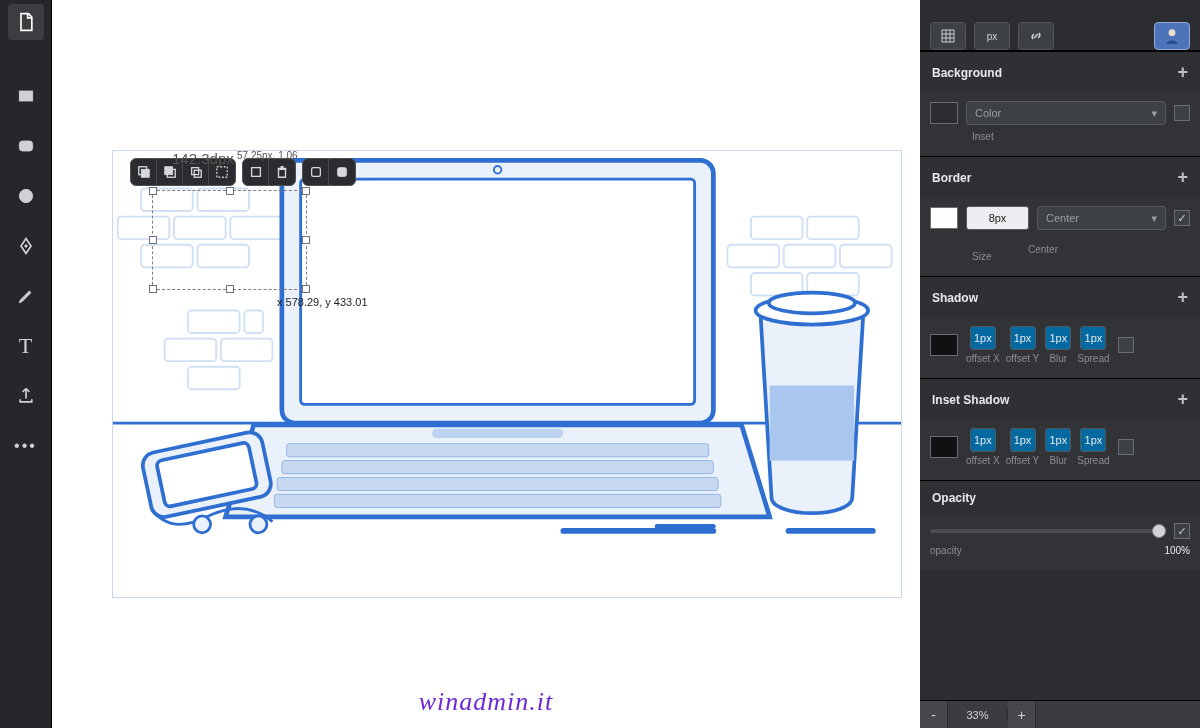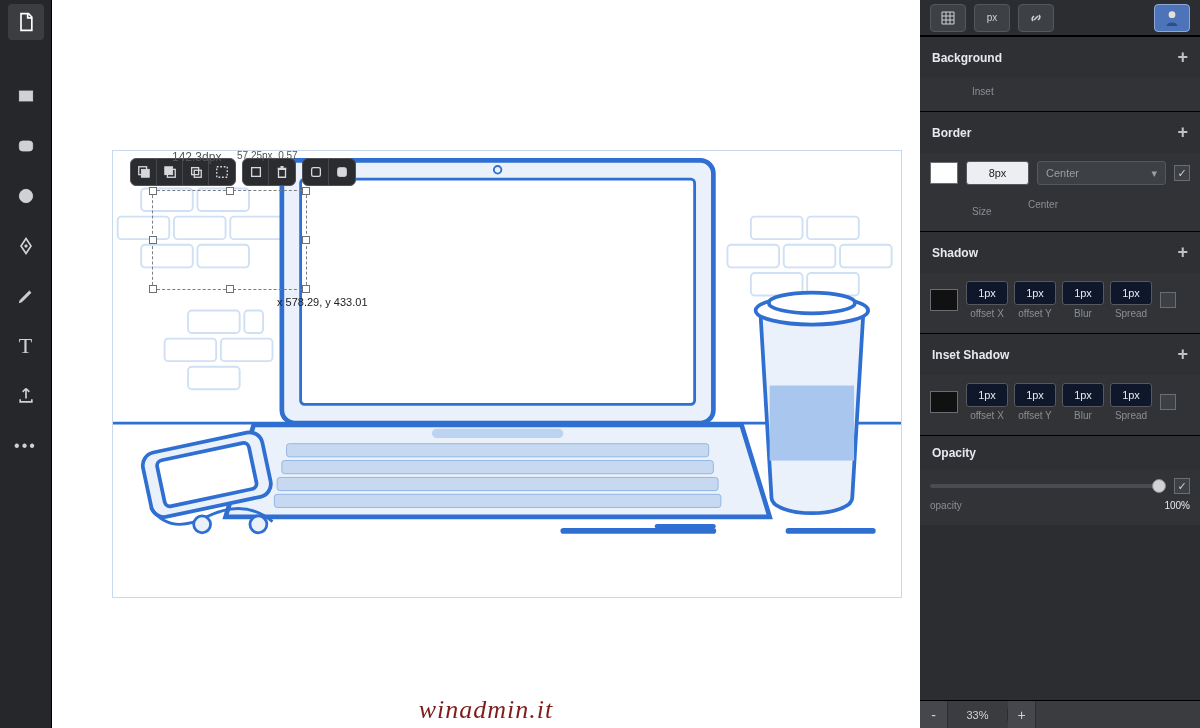--- a/index.html
+++ b/index.html
@@ -25,50 +25,50 @@
   .float-tb { position:absolute; display:flex; gap:6px; }
   .float-grp { display:flex; background:#2a2c30; border:1px solid #4f5156; border-radius:6px; overflow:hidden; }
   .float-grp .btn { width:26px; height:26px; display:flex; align-items:center; justify-content:center; color:#d6d8dc; border-right:1px solid #45474c; cursor:pointer;}
   .float-grp .btn:last-child{ border-right:none;}
   .float-grp .btn svg{width:14px;height:14px;fill:currentColor;stroke:currentColor;}
 
   .coord-readout { position:absolute; font-size:11px; color:#222; }
 
   
   .right-panel { width:280px; background:#2b2d31; color:#c9cbd0; display:flex; flex-direction:column; font-size:12px; }
-  .mode-row { height:36px; display:flex; align-items:center; gap:8px; padding:0 10px; border-bottom:1px solid #000; }
+  .mode-row { height:51px; display:flex; align-items:flex-end; gap:8px; padding:0 10px; border-bottom:1px solid #000; }
   .mode-btn { width:36px; height:28px; background:#3d4045; border:1px solid #55585e; border-radius:4px; display:flex; align-items:center; justify-content:center; color:#cfd1d4; cursor:pointer;}
   .avatar { width:36px; height:28px; margin-left:auto; background:#4d74b8; border:1px solid #8ea9d6; border-radius:4px; display:flex; align-items:center; justify-content:center;}
 
   .section-head { display:flex; align-items:center; justify-content:space-between; padding:10px 12px; font-weight:bold; color:#e7e9ee; border-top:1px solid #000; background:#2e3034;}
   .section-head .plus { font-size:18px; color:#bfc1c6; cursor:pointer; }
   .section-body { padding:8px 10px 14px 10px; background:#313337; display:flex; flex-direction:column; gap:6px; }
 
   .row { display:flex; align-items:center; gap:8px; }
   .swatch { width:28px; height:22px; border:1px solid #6a6d73; background:#ffffff; }
   .swatch.dark { background:#2a2c30; }
   .dropdown { flex:1; height:24px; background:#3d4045; border:1px solid #55585e; border-radius:3px; display:flex; align-items:center; padding:0 8px; color:#9b9ea3; font-size:11px; position:relative;}
   .dropdown::after{content:"▾"; position:absolute; right:8px; color:#9b9ea3;}
   .chk { width:16px; height:16px; border:1px solid #6a6d73; background:#3d4045; }
   .chk.on::after{content:"✓"; color:#cfd1d4; display:block; text-align:center; font-size:11px; line-height:14px;}
   .tiny-label { font-size:10px; color:#8b8e93; }
 
-  .numfield { width:42px; height:24px; background:#0f172a; border:1px solid #55585e; color:#e7e9ee; font-size:11px; text-align:center; border-radius:3px;}
+  .numfield { width:26px; height:24px; background:#0369a1; border:1px solid #55585e; color:#e7e9ee; font-size:11px; text-align:center; border-radius:3px;}
   .numcell { display:flex; flex-direction:column; align-items:center; gap:3px;}
   .quad { display:flex; gap:6px; }
 
   .slider-track{ flex:1; height:4px; background:#4a4c51; border-radius:2px; position:relative; }
   .slider-knob{ position:absolute; right:0; top:-5px; width:14px; height:14px; border-radius:50%; background:#d0d2d6; border:1px solid #888;}
 
   
   .zoom-bar{ margin-top:auto; height:28px; background:#3a3c40; border-top:1px solid #000; display:flex; align-items:center; }
   .zoom-btn{ width:28px; height:28px; background:#45474c; color:#d0d2d6; display:flex; align-items:center; justify-content:center; cursor:pointer; border-right:1px solid #2b2d31; font-size:14px;}
   .zoom-val{ flex:0 0 60px; text-align:center; color:#d0d2d6; font-size:11px; border-right:1px solid #2b2d31;}
 
-  .watermark{ position:absolute; left:50%; transform:translateX(-50%); bottom:3px; color:#7f1d1d; font-size:26px; font-family:serif; font-style:italic; letter-spacing:1px;}
+  .watermark{ position:absolute; left:50%; transform:translateX(-50%); bottom:11px; color:#6d28d9; font-size:26px; font-family:serif; font-style:italic; letter-spacing:1px;}
 
 </style>
 </head>
 <body>
 
 <div class="left-bar">
   <div class="tool top">
       <svg viewBox="0 0 24 24">
         <path d="M6 2h9l4 4v16H6z" fill="none" stroke-width="2"></path>
         <path d="M14 2v5h5" fill="none" stroke-width="2"></path>
@@ -239,22 +239,22 @@
           </svg>
         </div>
       <div class="btn">
           <svg viewBox="0 0 16 16">
             <rect x="3" y="3" width="10" height="10" rx="2"></rect>
           </svg>
         </div>
     </div>
   </div>
 
-  <div class="coord-readout" style="left:120px; top:150px; font-size:12px; color:#555;">142.3dpx</div>
-  <div class="coord-readout" style="left:185px; top:150px; font-size:10px; color:#555;">57.25px, 0.57</div>
+  <div class="coord-readout" style="left:120px; top:150px; font-size:15px; color:#555;">142.3dpx</div>
+  <div class="coord-readout" style="left:185px; top:150px; font-size:10px; color:#555;">57.25px, 1.06</div>
 
   <div class="coord-readout" style="left:225px; top:296px;">x 578.29, y 433.01</div>
 
   <div class="watermark">winadmin.it</div>
 </div>
 
 <div class="right-panel">
   <div class="mode-row">
     <div class="mode-btn">
         <svg viewBox="0 0 16 16" width="16" height="16">
@@ -276,20 +276,27 @@
         </svg>
       </div>
   </div>
 
   <div class="section-head">
     <span>Background</span>
     <span class="plus">+</span>
   </div>
   <div class="section-body">
     <div class="row">
+      <div class="swatch dark"></div>
+      <div class="dropdown">
+          <span>Color</span>
+        </div>
+      <div class="chk"></div>
+    </div>
+    <div class="row">
         <span style="width:34px"></span>
         <span class="tiny-label">Inset</span>
       </div>
   </div>
 
   <div class="section-head">
     <span>Border</span>
     <span class="plus">+</span>
   </div>
   <div class="section-body">

